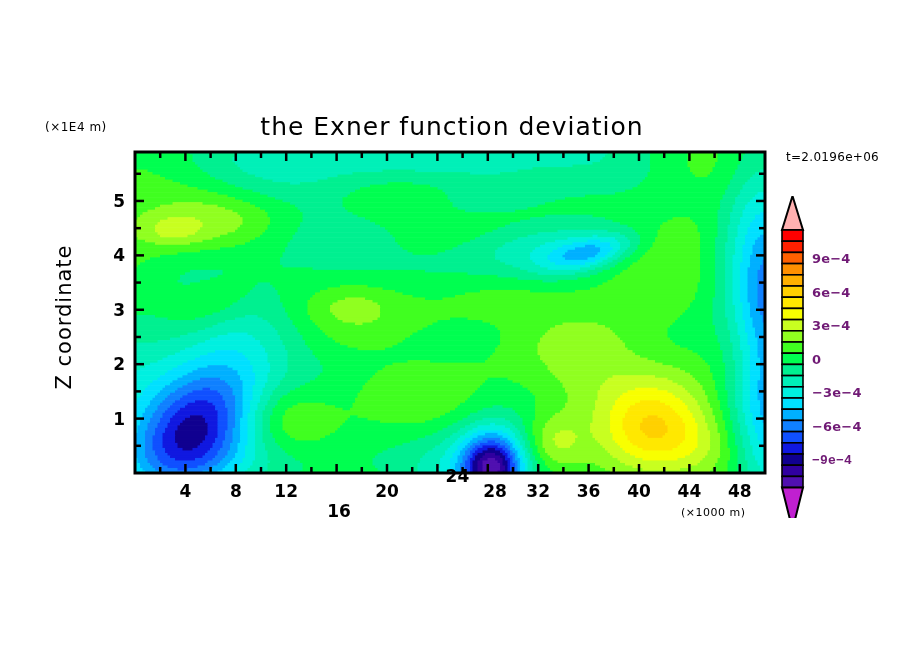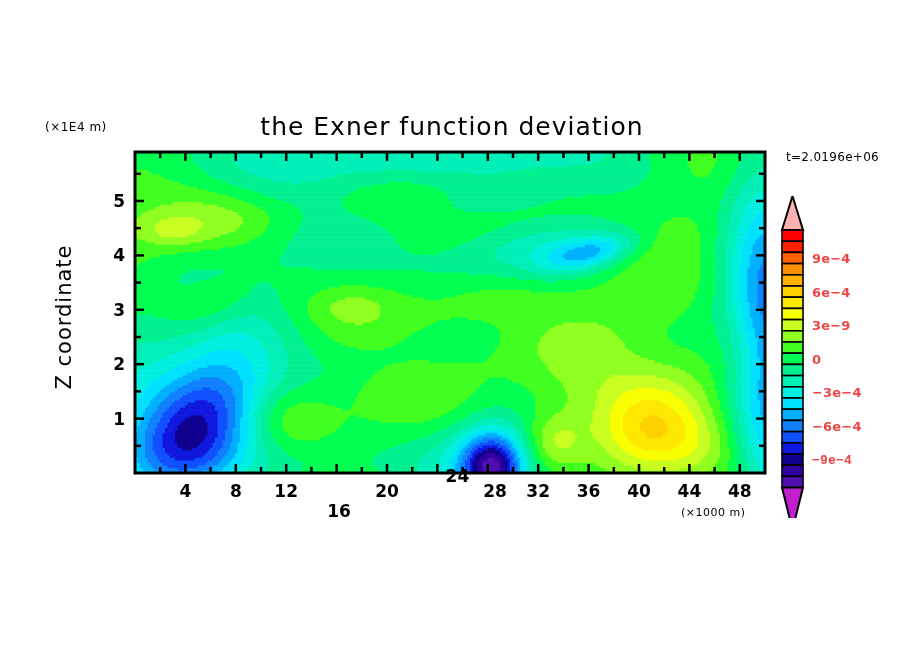--- a/index.html
+++ b/index.html
@@ -27,21 +27,21 @@
   #yaxis-title{
     left:-36px;top:305px;width:200px;text-align:center;
     font-size:21px;letter-spacing:1px;
     transform:rotate(-90deg);transform-origin:50% 50%;
   }
 
   .tick-label{position:absolute;font-size:17px;color:#000;font-weight:bold;}
   .xtick-label{transform:translateX(-50%);}
   .ytick-label{transform:translateY(-50%);text-align:right;}
 
-  .cb-label{position:absolute;font-size:13px;color:#ef4444;font-weight:bold;
+  .cb-label{position:absolute;font-size:13px;color:#701a75;font-weight:bold;
             transform:translateY(-50%);letter-spacing:.2px;}
 
   svg{display:block;}
   #plotsvg{position:absolute;left:135px;top:152px;}
   #cbsvg{position:absolute;left:778px;top:196px;}
   #axissvg{position:absolute;left:0;top:0;}
 </style>
 </head>
 <body>
 
@@ -2854,19 +2854,19 @@
       <div class="tick-label xtick-label" style="left:739.8px;top:481px;">48</div>
       <div class="tick-label ytick-label" style="left:101px;width:24px;top:418.59322033898303px;">1</div>
       <div class="tick-label ytick-label" style="left:101px;width:24px;top:364.1864406779661px;">2</div>
       <div class="tick-label ytick-label" style="left:101px;width:24px;top:309.77966101694915px;">3</div>
       <div class="tick-label ytick-label" style="left:101px;width:24px;top:255.3728813559322px;">4</div>
       <div class="tick-label ytick-label" style="left:101px;width:24px;top:200.96610169491527px;">5</div>
     </div>
   <div id="cb-label-layer">
       <div class="cb-label" style="left:812px;top:258.0px;">9e−4</div>
       <div class="cb-label" style="left:812px;top:291.6px;">6e−4</div>
-      <div class="cb-label" style="left:812px;top:325.2px;">3e−9</div>
+      <div class="cb-label" style="left:812px;top:325.2px;">3e−4</div>
       <div class="cb-label" style="left:812px;top:358.8px;">0</div>
       <div class="cb-label" style="left:812px;top:392.4px;">−3e−4</div>
       <div class="cb-label" style="left:812px;top:426.0px;">−6e−4</div>
       <div class="cb-label" style="left:812px;top:459.6px;font-family:Liberation Mono, monospace;">−9e−4</div>
     </div>
 </div>
 
 </body></html>

